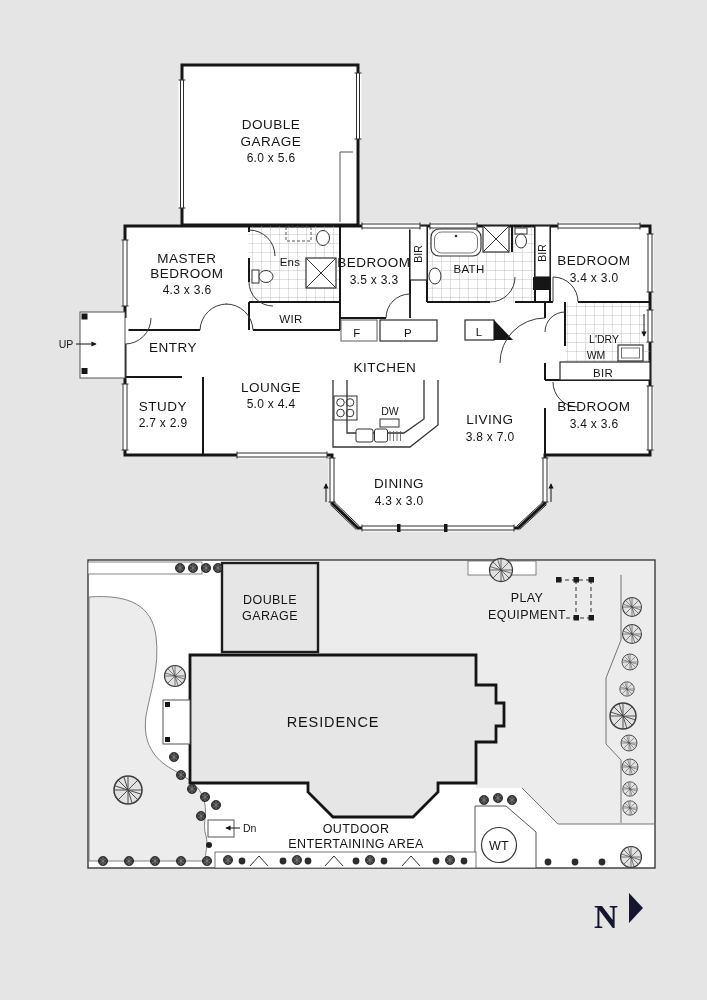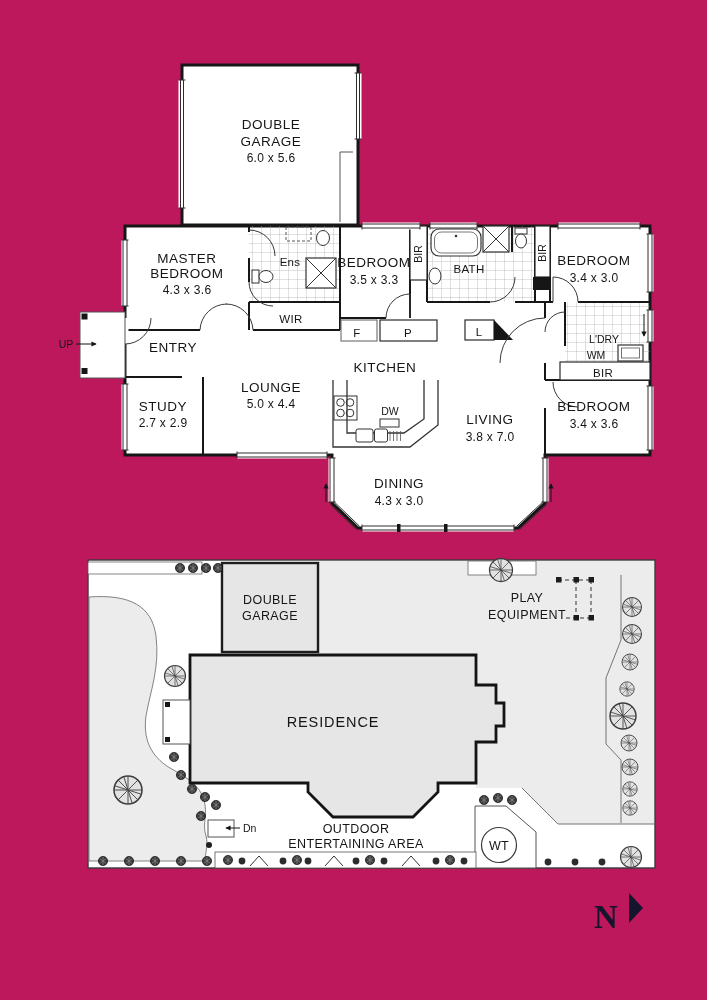--- a/index.html
+++ b/index.html
@@ -1,16 +1,16 @@
 <!DOCTYPE html>
 <html><head>
 <meta charset="utf-8">
 <style>
   html,body{margin:0;padding:0;background:#fff}
-  .page{width:707px;height:1000px;background:#be185d;overflow:hidden;position:relative;font-family:"Liberation Sans",sans-serif}
+  .page{width:707px;height:1000px;background:#e5e5e5;overflow:hidden;position:relative;font-family:"Liberation Sans",sans-serif}
   svg{display:block}
   svg text{font-family:"Liberation Sans",sans-serif;fill:#151515}
   .rm{font-size:13.5px;letter-spacing:.5px}
   .dim{font-size:12px;letter-spacing:.3px}
   .sm{font-size:10.5px}
   .tag{font-size:11.5px;letter-spacing:.3px}
   .site{font-size:12.5px;letter-spacing:.4px}
   .big{font-size:14.5px;letter-spacing:.9px}
   .north{font-family:"Liberation Serif",serif;font-size:33px;font-weight:700;fill:#15152e}
   .mid{text-anchor:middle}

